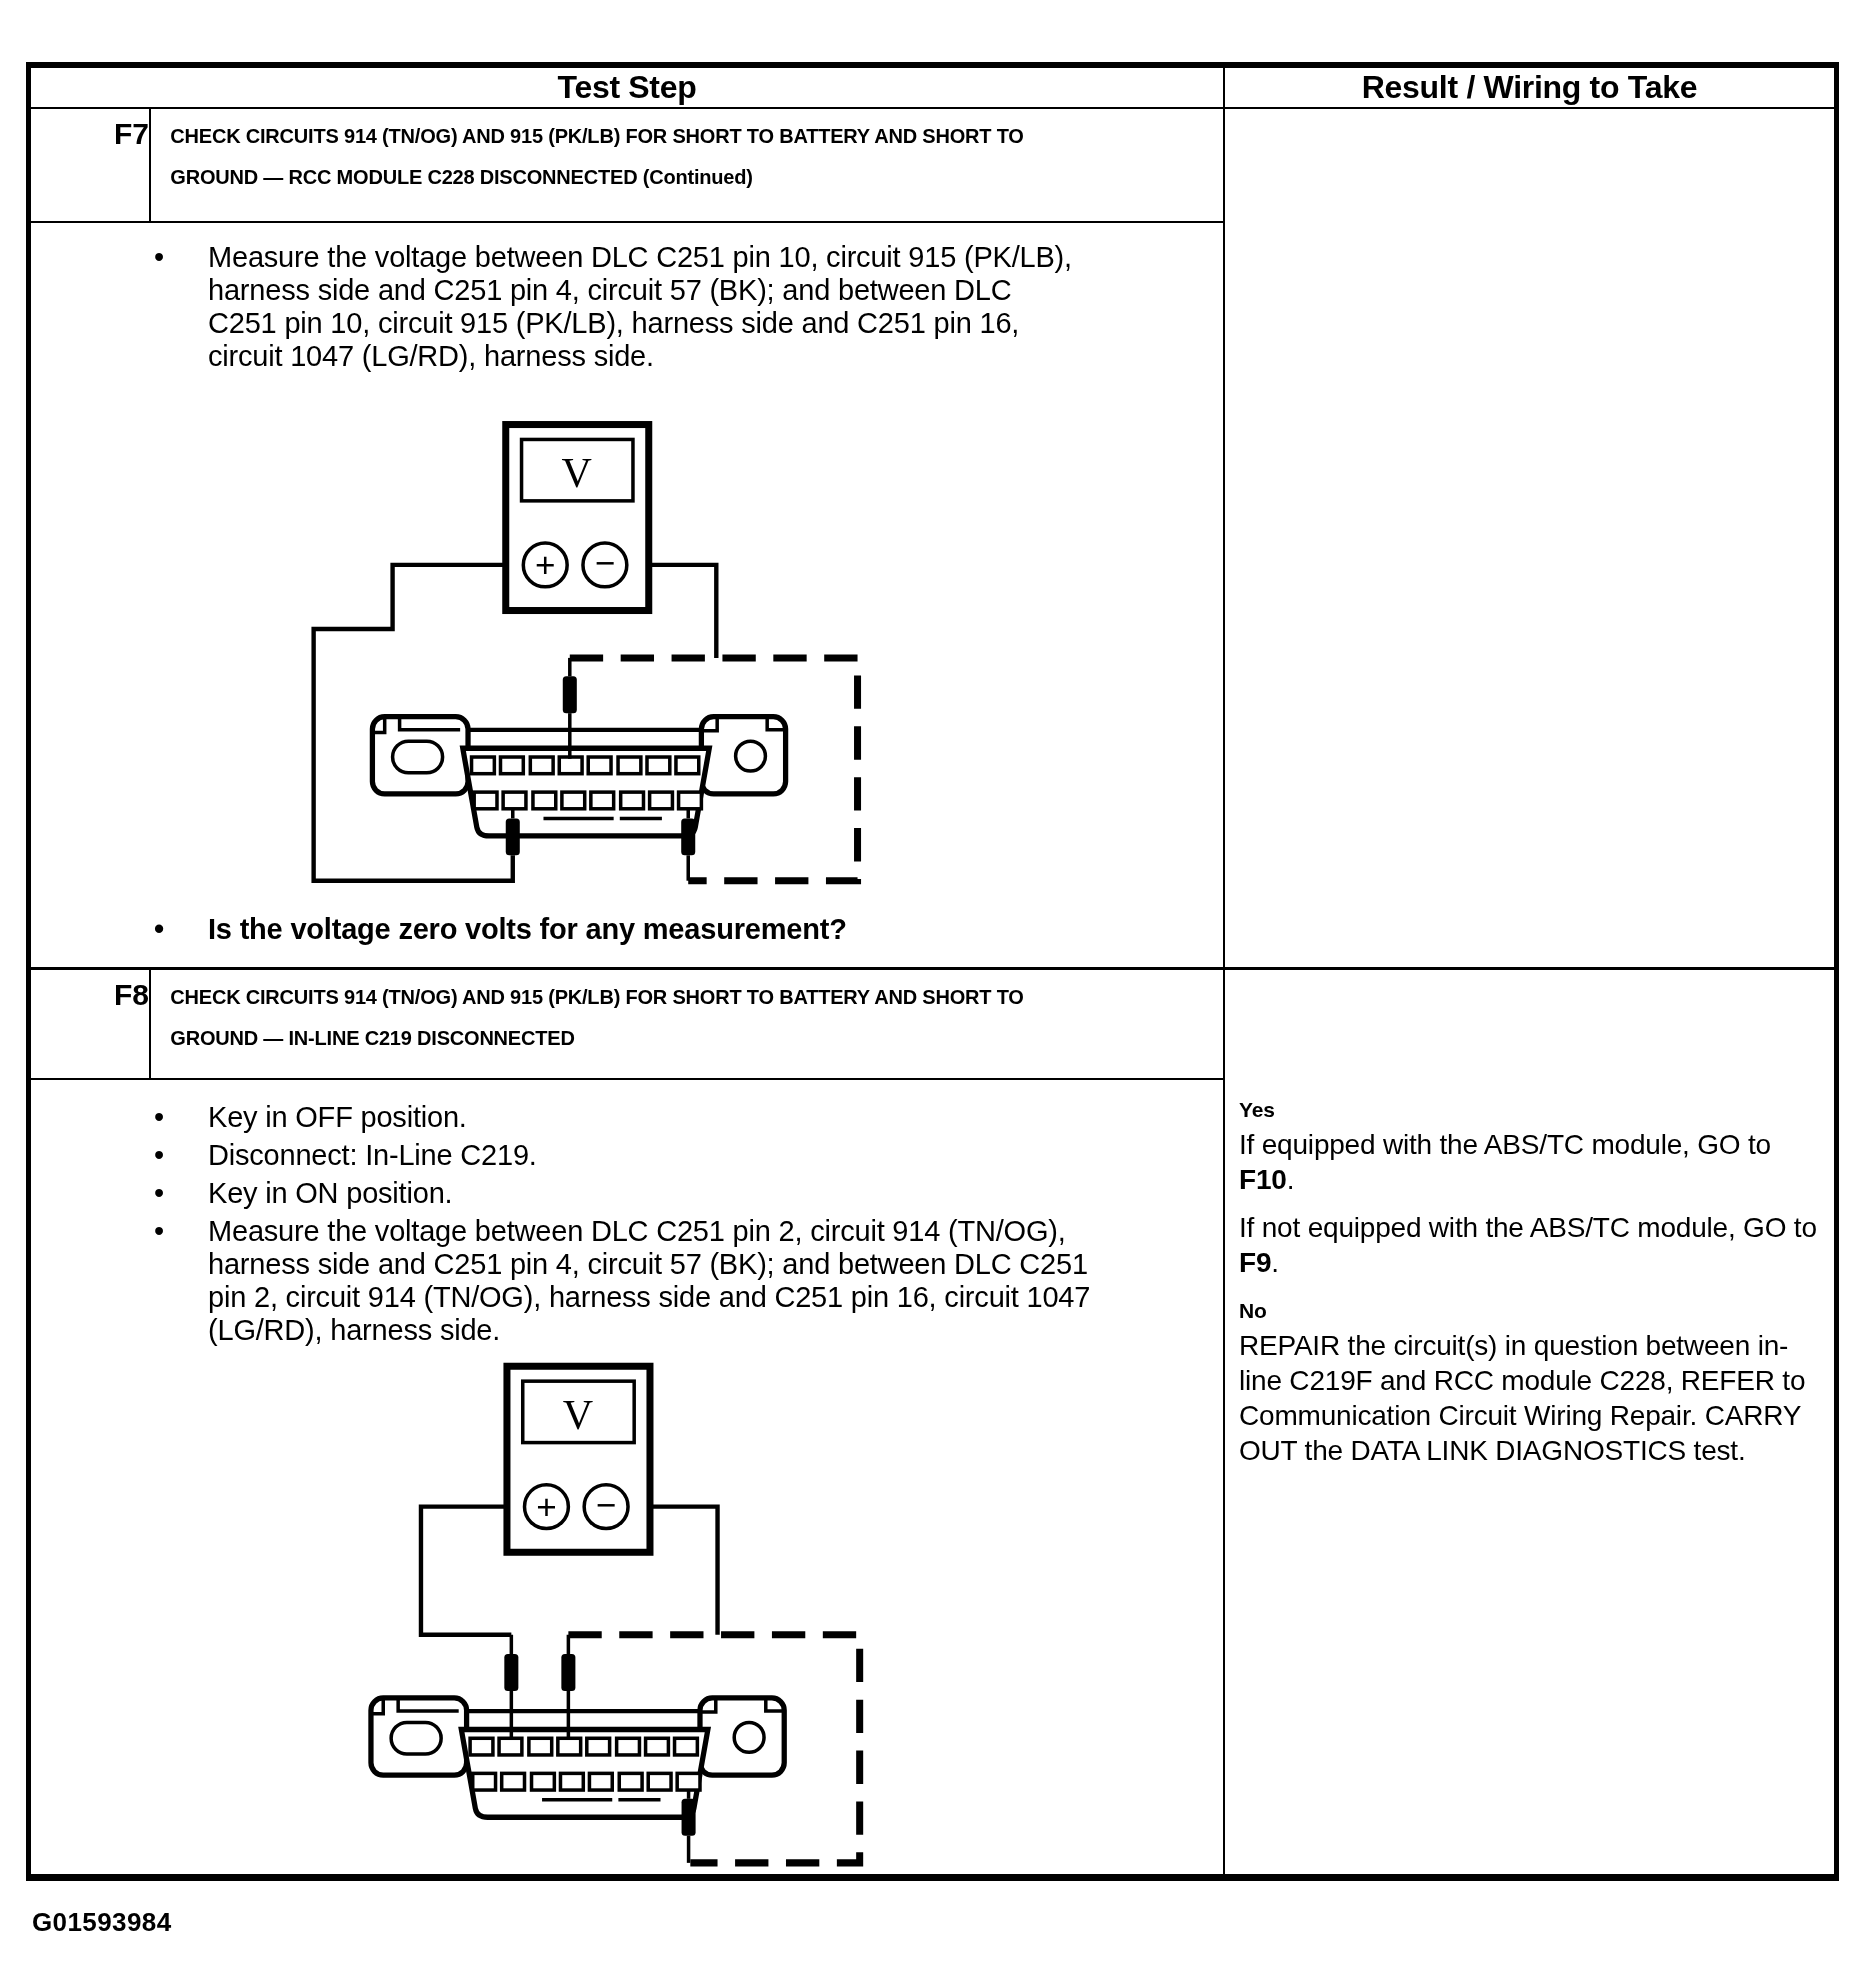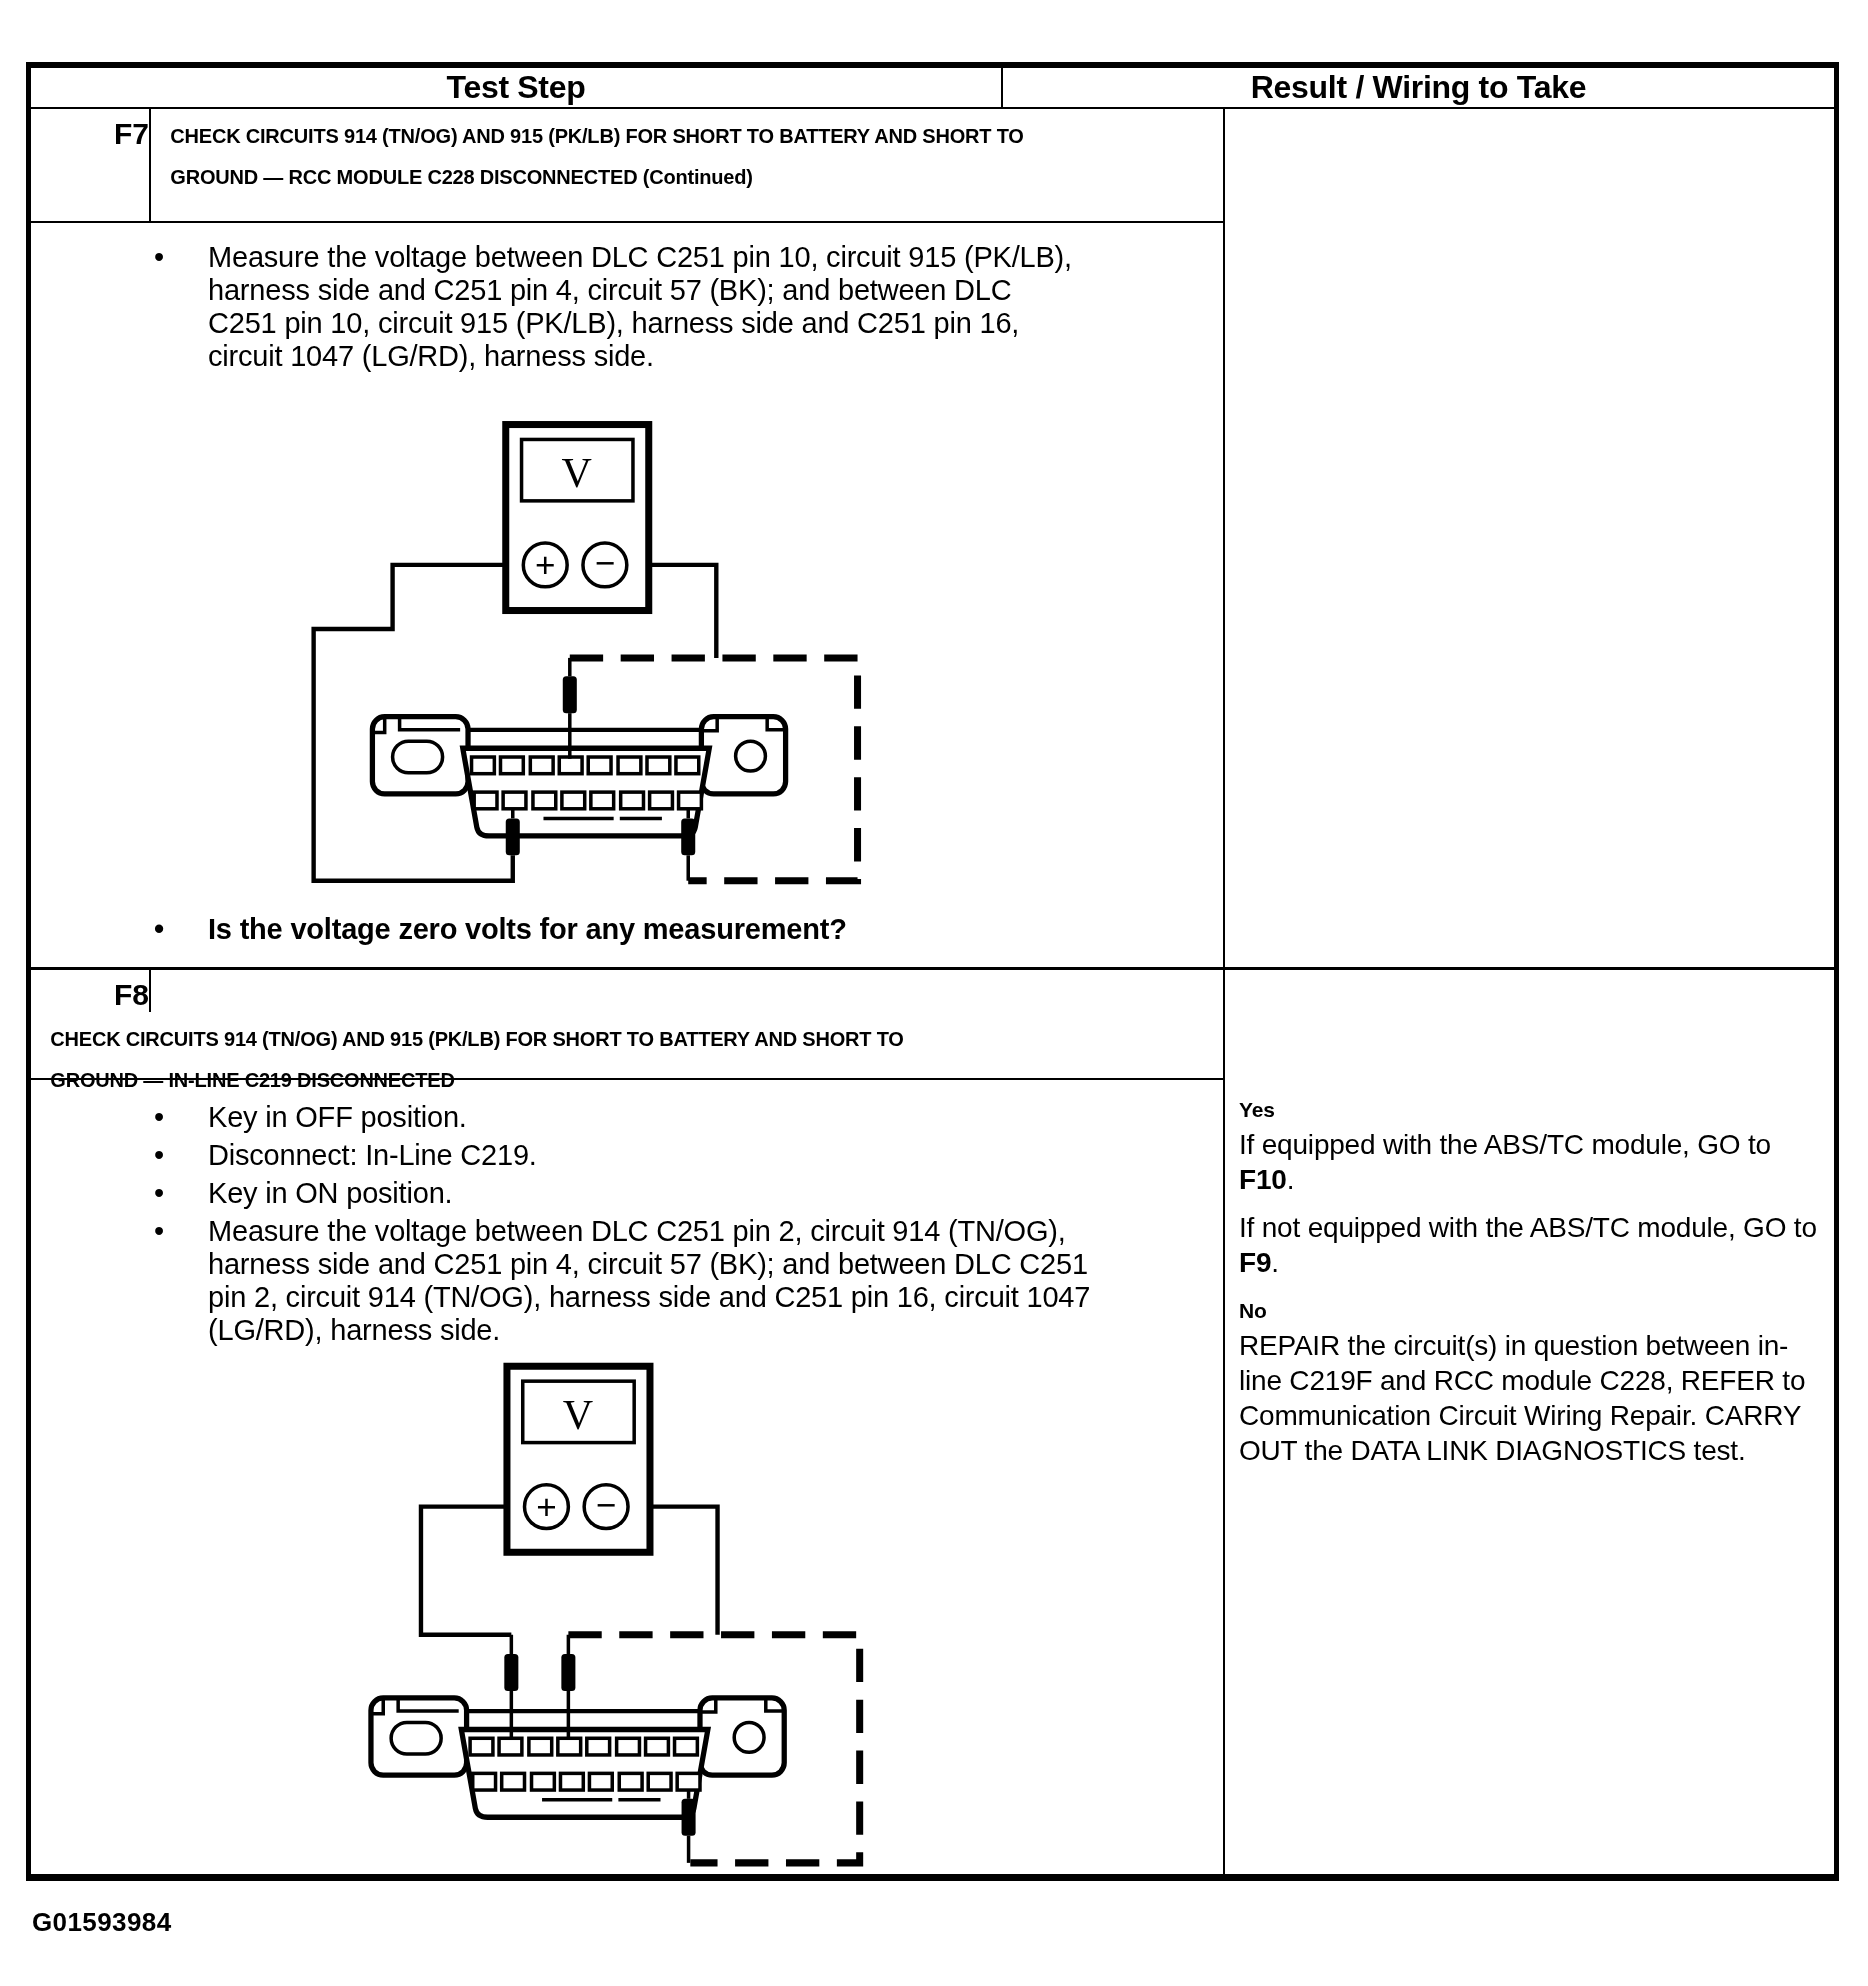--- a/index.html
+++ b/index.html
@@ -14,33 +14,33 @@
     border: 5.3px solid #000; border-top-width: 6.1px; border-bottom-width: 7px;
     display: flex; flex-direction: column;
     background: #fff;
   }
 
   .hdr-row { display: flex; height: 41px; border-bottom: 2.6px solid #000; }
   .hdr-cell {
     font-weight: bold; font-size: 32px; letter-spacing: -0.3px;
     display: flex; align-items: center; justify-content: center;
   }
-  .hdr-cell.left  { width: 972px; border-right: 2.6px solid #000; }
+  .hdr-cell.left  { width: 1194px; border-right: 2.6px solid #000; }
   .hdr-cell.right { flex: 1; }
 
   .row { display: flex; overflow: hidden; }
   .row-f7 { height: 861px; border-bottom: 3.5px solid #000; }
   .row-f8 { height: 905px; }
 
   .cell-left  { width: 1194px; border-right: 2.6px solid #000; overflow: hidden; }
   .cell-right { flex: 1; overflow: hidden; }
 
   .title-band { display: flex; border-bottom: 2.6px solid #000; }
   .band-f7 { height: 114px; }
-  .band-f8 { height: 110px; flex-direction: column; }
+  .band-f8 { height: 110px; }
   .row-label {
     width: 120px; border-right: 2.6px solid #000;
     font-weight: bold; font-size: 30px; text-align: right; padding-top: 8px;
     flex: none;
   }
   .row-title { flex: 1; padding: 7px 17.6px 0 19.3px; }
   .row-title p {
     font-weight: bold; font-size: 20px; line-height: 41px;
     letter-spacing: -0.2px; max-width: 922px;
   }

